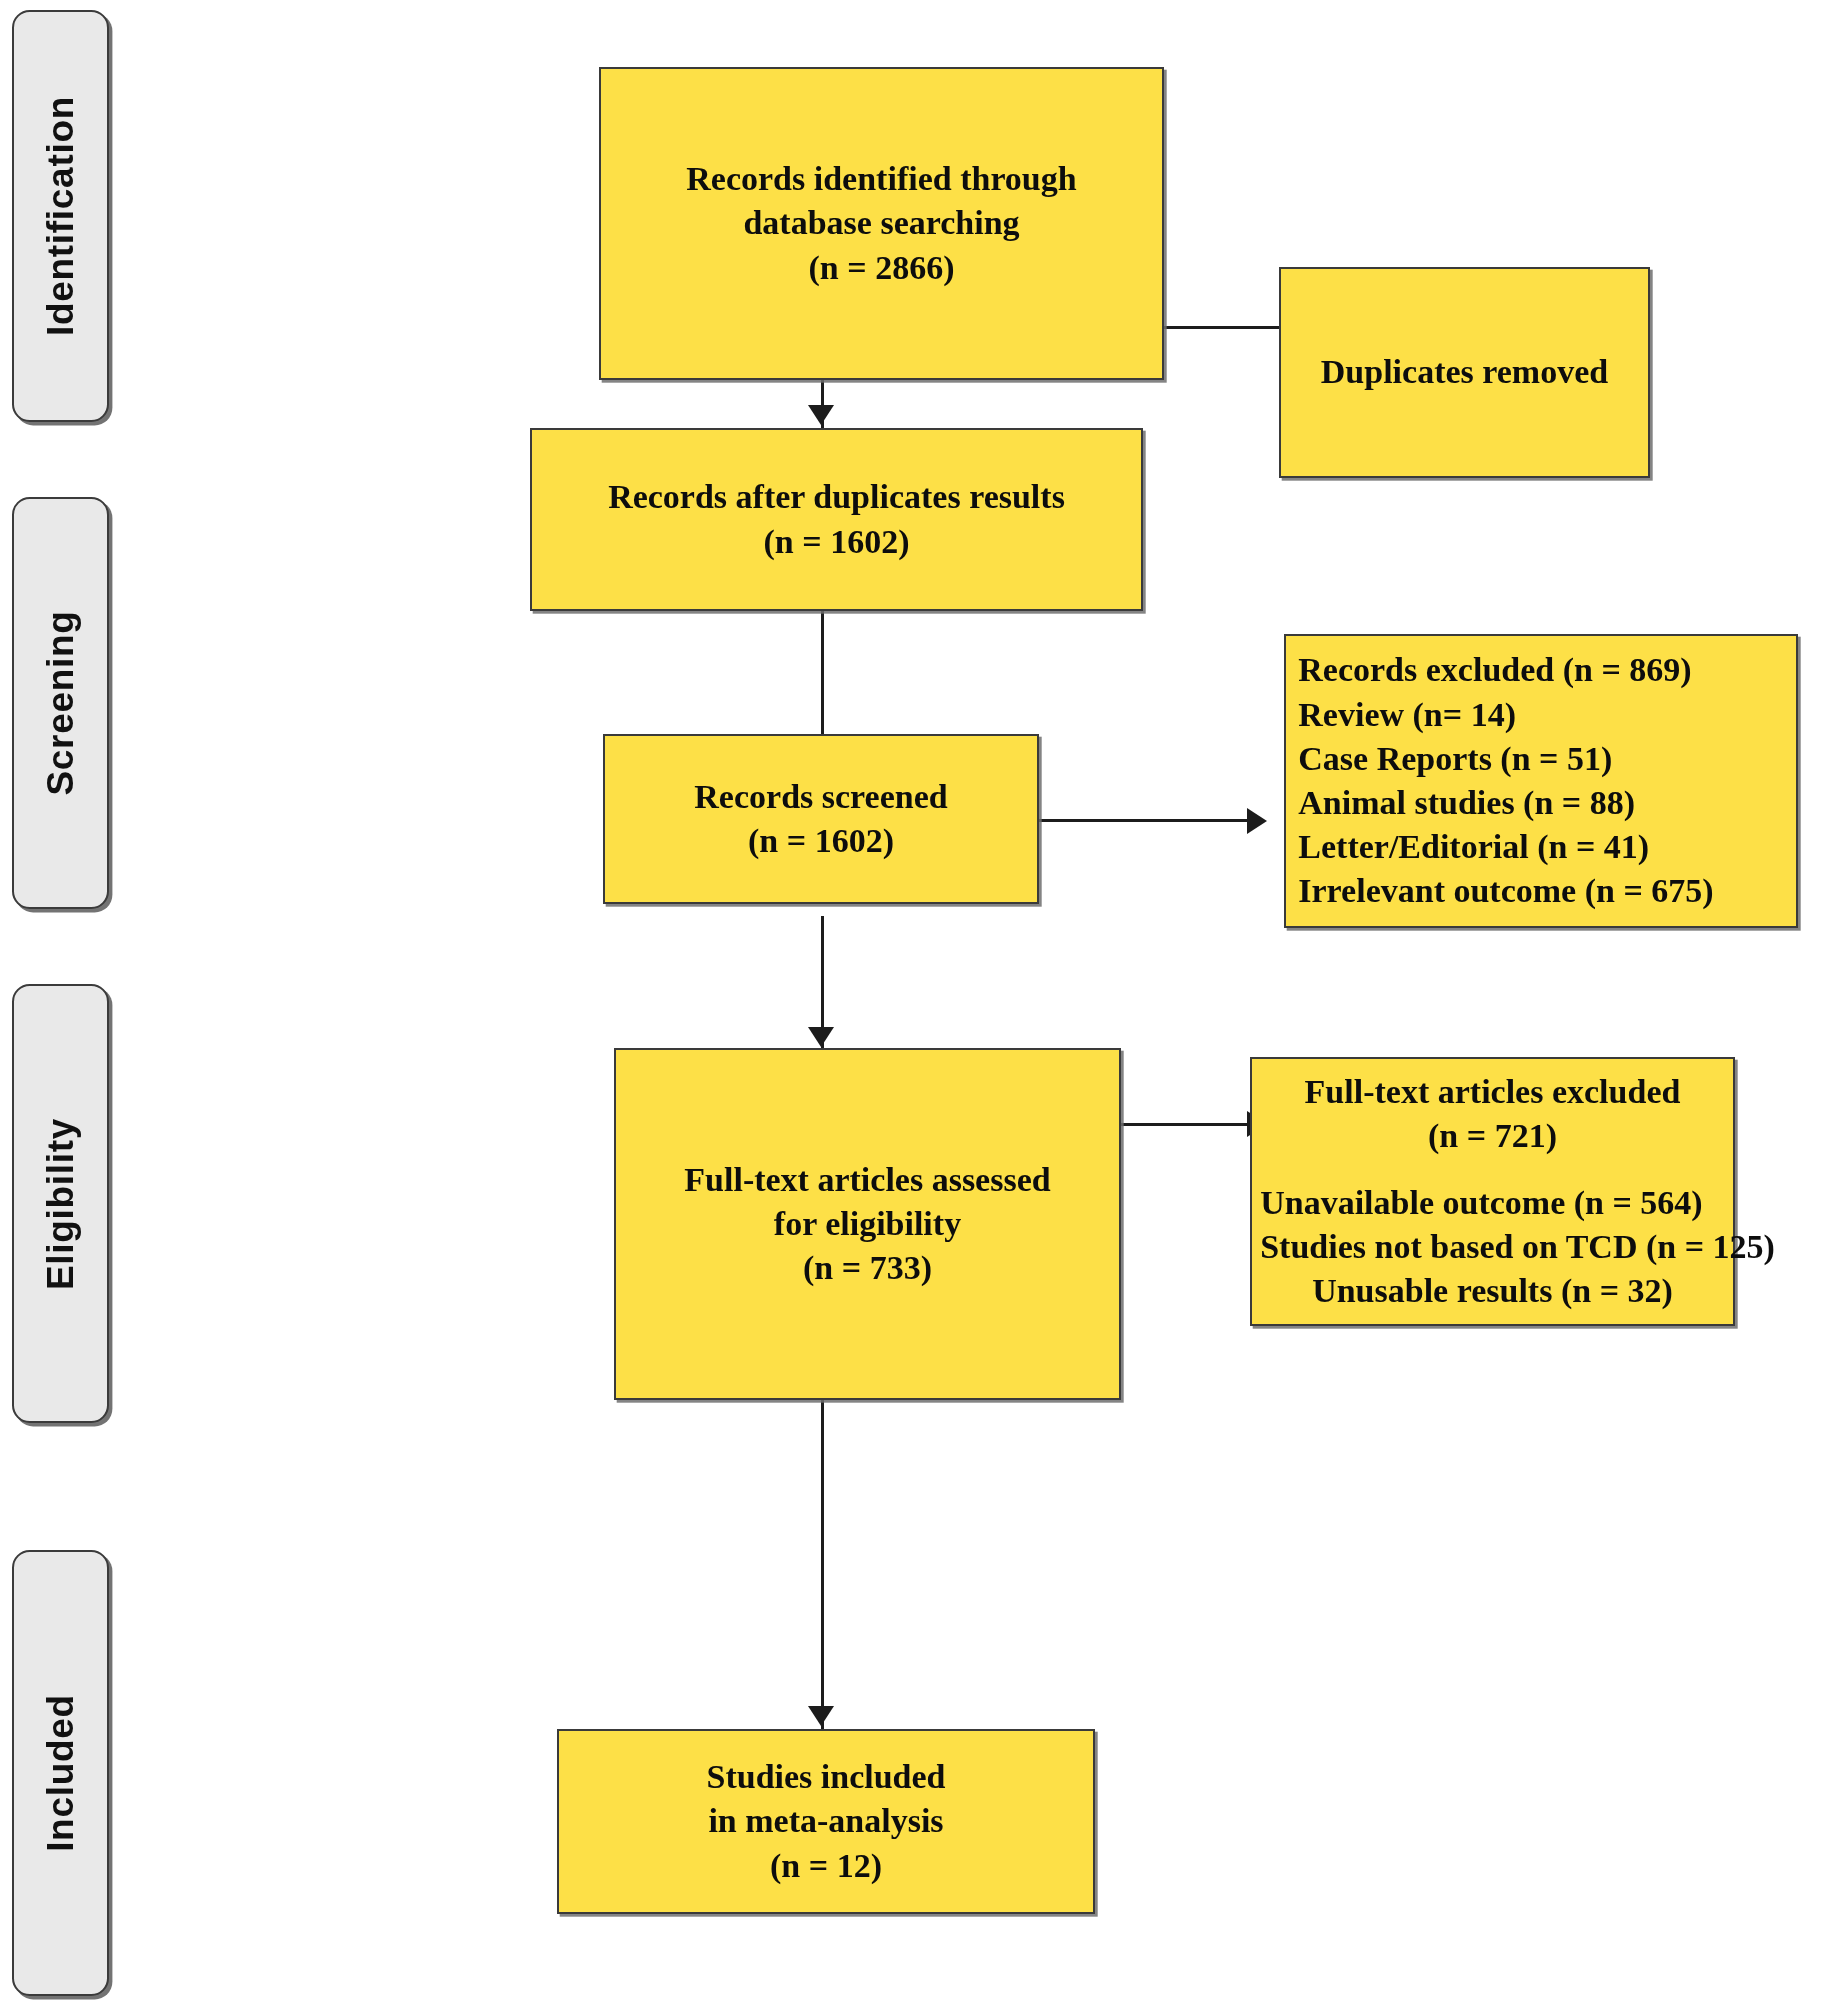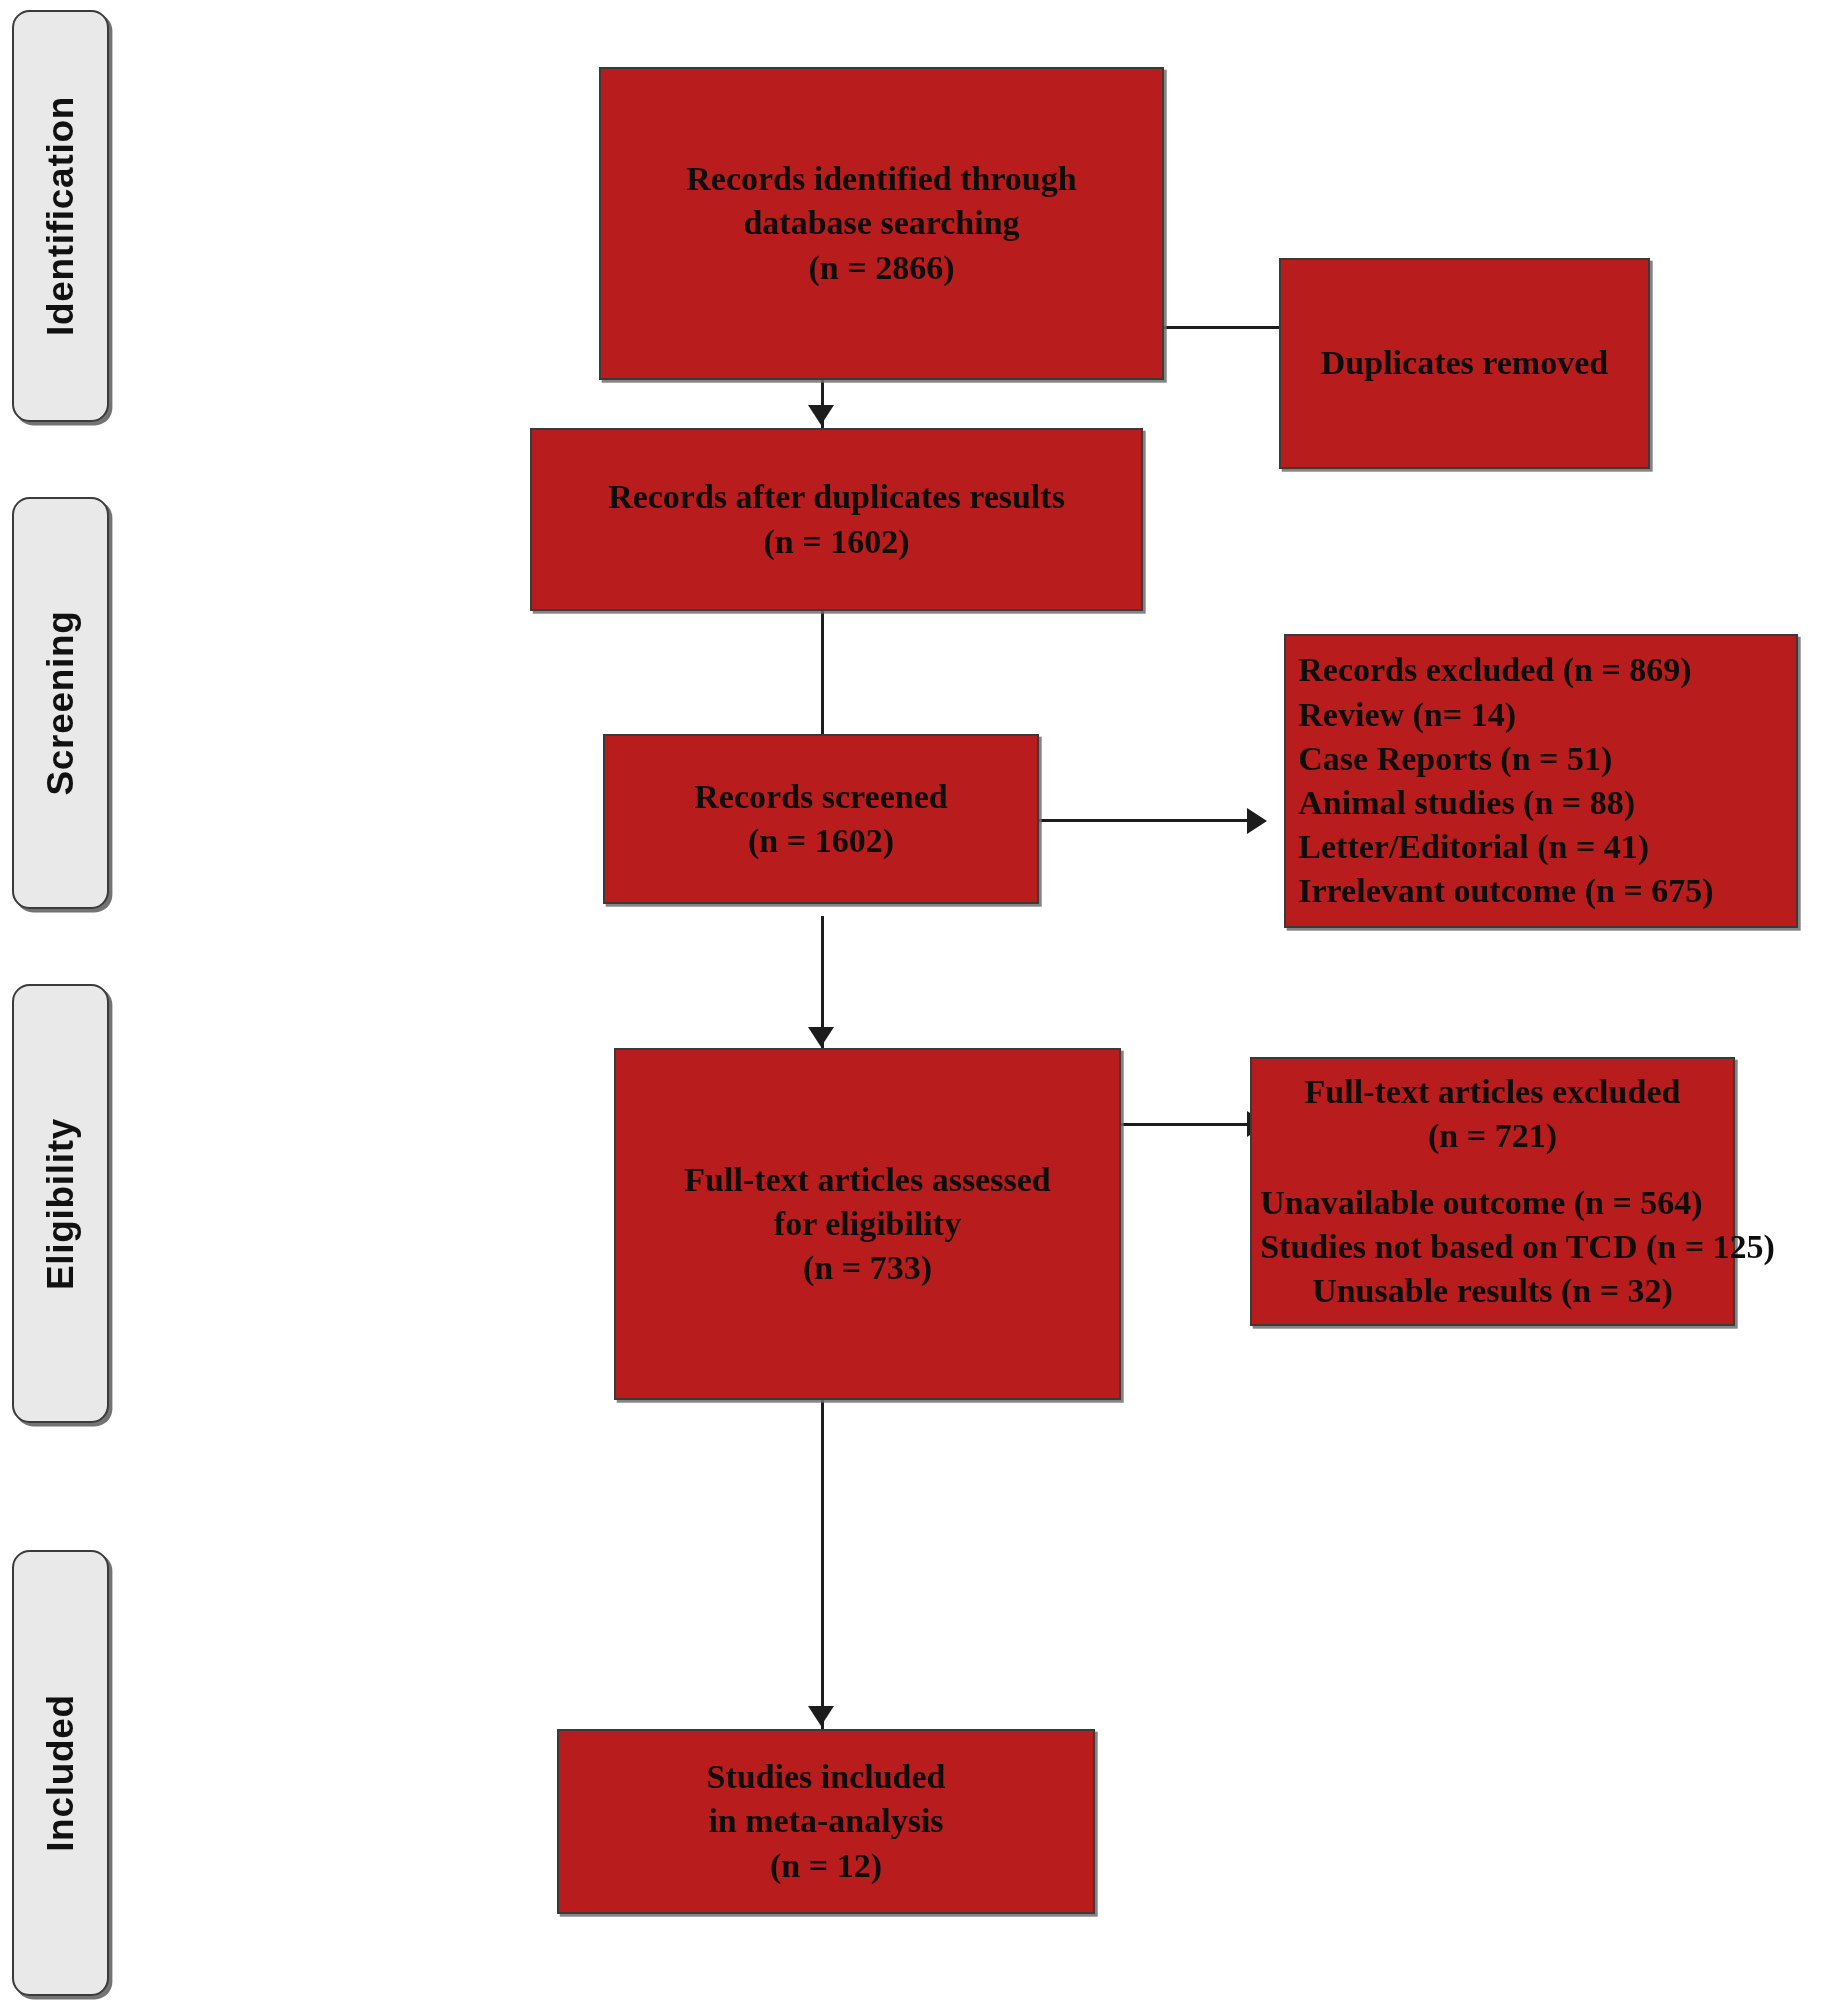--- a/index.html
+++ b/index.html
@@ -36,21 +36,21 @@
     font-weight: bold;
     font-size: 37px;
     letter-spacing: 0.7px;
     color: #111111;
   }
 
   
   .flow-box {
     position: absolute;
     box-sizing: border-box;
-    background: #b91c1c;
+    background: #fde047;
     border: 2px solid #3a3a3a;
     box-shadow: 2.7px 2.7px 0 0 rgba(110,110,110,0.85);
     display: flex;
     flex-direction: column;
     justify-content: center;
     padding: 6.8px 12.3px;
   }
   .flow-box .line {
     font-weight: bold;
     font-size: 34px;
@@ -143,21 +143,21 @@
 
   <div class="v-line" style="left:821px; top:1319px; height:412px;"></div>
   <div class="arrow-down" style="left:808px; top:1706px;"></div>
 
   <div class="flow-box" style="left:599px; top:67px; width:565px; height:313px;">
     <div class="line">Records identified through</div>
     <div class="line">database searching</div>
     <div class="line">(n = 2866)</div>
   </div>
 
-  <div class="flow-box" style="left:1279px; top:258px; width:371px; height:211px;">
+  <div class="flow-box" style="left:1279px; top:267px; width:371px; height:211px;">
     <div class="line">Duplicates removed</div>
   </div>
 
   <div class="flow-box" style="left:530px; top:428px; width:613px; height:183px;">
     <div class="line">Records after duplicates results</div>
     <div class="line">(n = 1602)</div>
   </div>
 
   <div class="flow-box" style="left:603px; top:734px; width:436px; height:170px;">
     <div class="line">Records screened</div>

